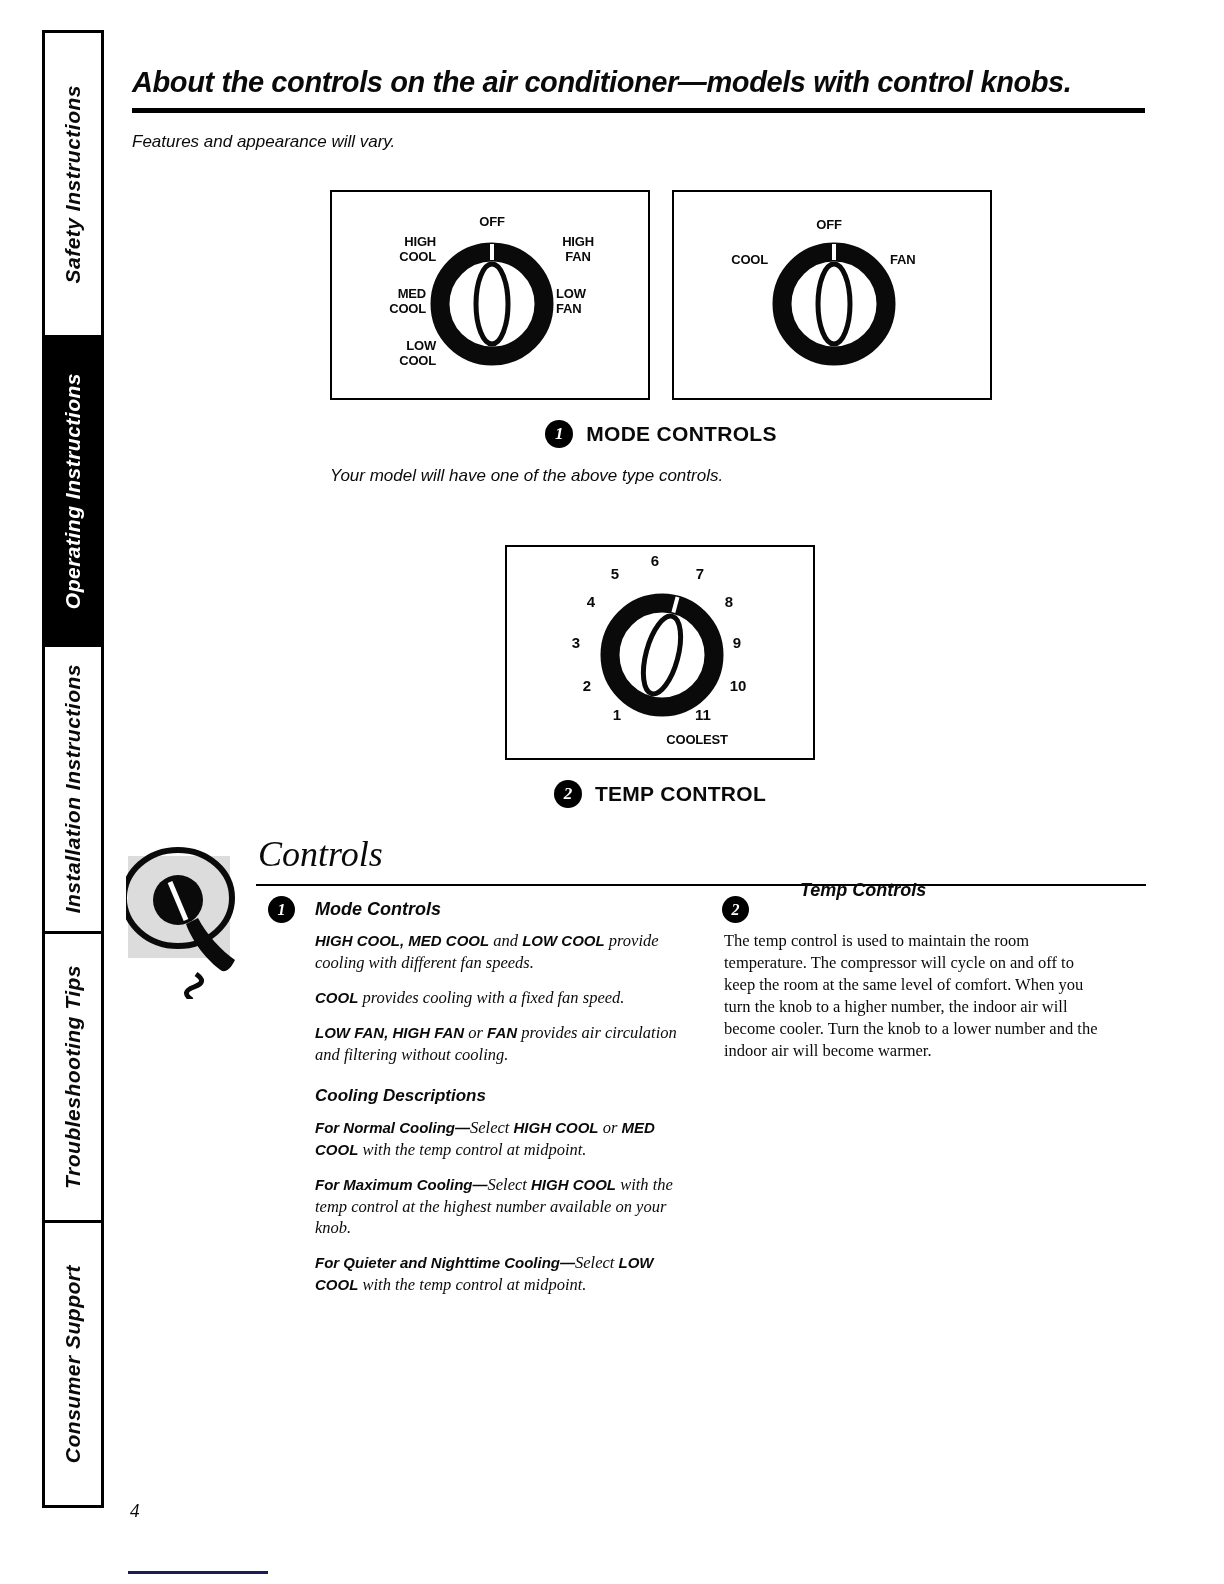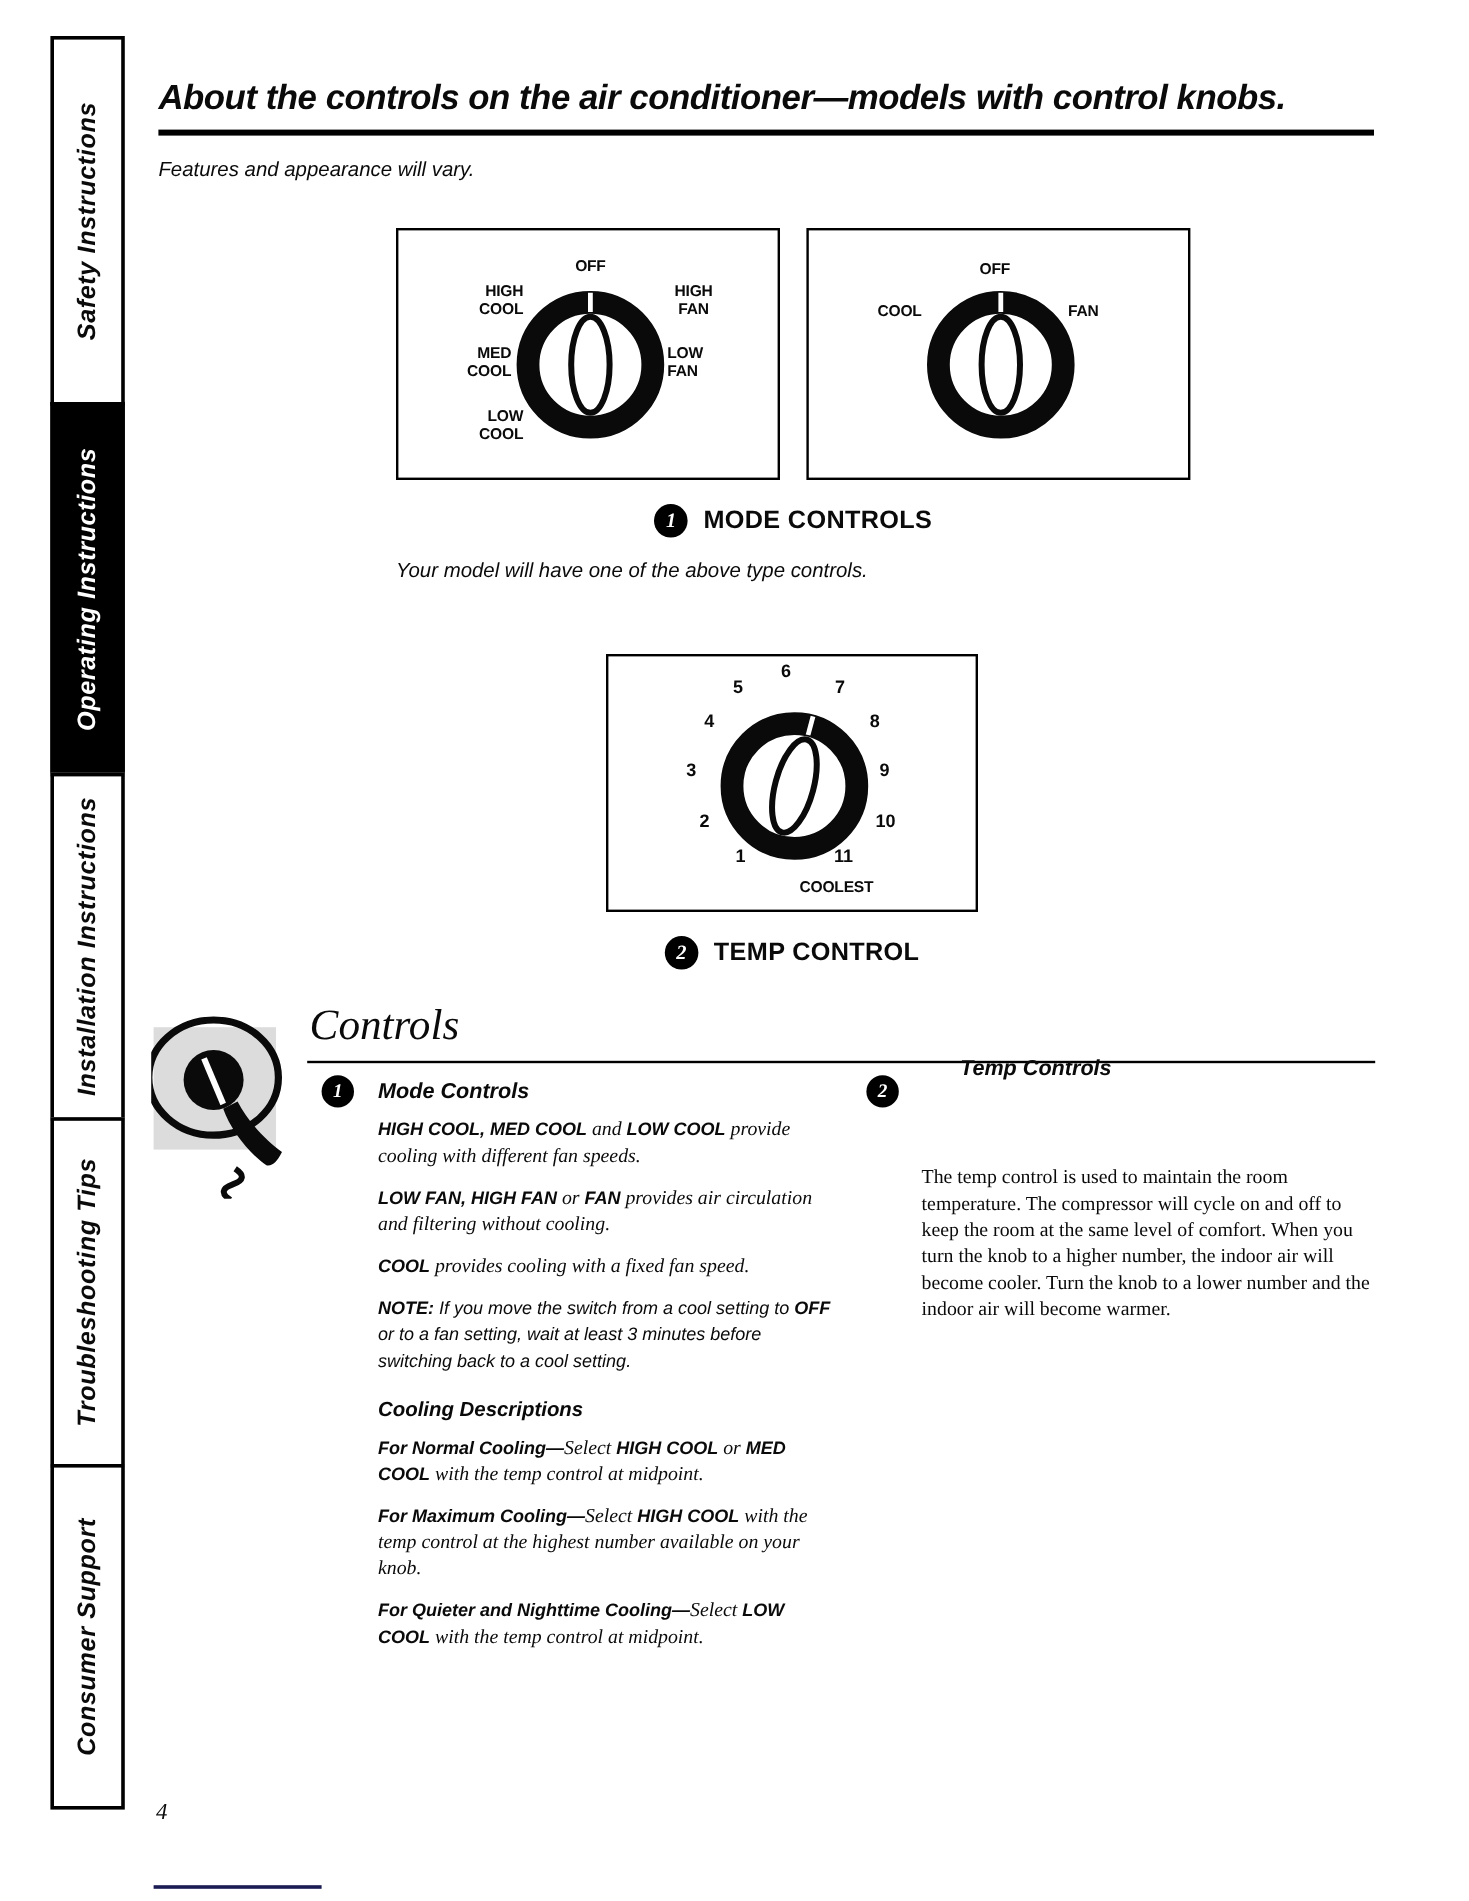--- a/index.html
+++ b/index.html
@@ -71,21 +71,21 @@
              display:flex;align-items:center;justify-content:center;
              font:italic bold 16px "Liberation Serif",serif;}
   .badge-left{left:268px;top:896px;}
   .badge-right{left:722px;top:896px;}
   .col-heading{position:absolute;font:italic bold 18px "Liberation Sans",sans-serif;}
   .head-left{left:315px;top:899px;}
   .head-right{left:768px;top:880px;margin-left:32px;}
 
   .col{position:absolute;top:930px;}
   .col-left{left:315px;width:382px;}
-  .col-right{left:768px;width:385px;margin-top:40px;}
+  .col-right{left:724px;width:385px;}
   .col p{margin:0 0 13px 0;font:16.5px/1.33 "Liberation Serif",serif;}
   .note-para{margin-bottom:18px !important;}
   .sub-heading{font:italic bold 17px "Liberation Sans",sans-serif;margin:20px 0 11px 0;}
 
   .seg-body{font-family:"Liberation Serif",serif;font-style:italic;}
   .seg-key{font-family:"Liberation Sans",sans-serif;font-weight:bold;font-style:italic;font-size:15px;}
   .seg-note{font-family:"Liberation Sans",sans-serif;font-style:italic;font-size:15px;}
   .seg-noteb{font-family:"Liberation Sans",sans-serif;font-style:italic;font-weight:bold;font-size:15px;}
 
   .page-number{position:absolute;left:130px;top:1500px;font:italic 19px "Liberation Serif",serif;}
@@ -184,23 +184,22 @@
     <path d="M96,137 C81,127 66,107 60,90 L72,84 C80,100 96,117 109,126 C105,134 101,138 96,137 Z" fill="#0a0a0a"></path>
     <path d="M70,140 q12,8 -2,13 q-14,5 -2,13" fill="none" stroke="#0a0a0a" stroke-width="5"></path>
   </svg>
   <div class="controls-heading">Controls</div>
   <div class="controls-rule"></div>
 
   <div class="col-badge badge-left">1</div>
   <div class="col-heading head-left">Mode Controls</div>
   <div class="col col-left">
     <p><span class="seg-key">HIGH COOL, MED COOL</span><span class="seg-body"> and </span><span class="seg-key">LOW COOL</span><span class="seg-body"> provide cooling with different fan speeds.</span></p>
+    <p><span class="seg-key">COOL</span><span class="seg-body"> provides cooling with a fixed fan speed.</span></p>
     <p><span class="seg-key">LOW FAN, HIGH FAN</span><span class="seg-body"> or </span><span class="seg-key">FAN</span><span class="seg-body"> provides air circulation and filtering without cooling.</span></p>
-    <p><span class="seg-key">COOL</span><span class="seg-body"> provides cooling with a fixed fan speed.</span></p>
-    <p class="note-para"><span class="seg-noteb">NOTE:</span><span class="seg-note"> If you move the switch from a cool setting to </span><span class="seg-noteb">OFF</span><span class="seg-note"> or to a fan setting, wait at least 3 minutes before switching back to a cool setting.</span></p>
     <div class="sub-heading">Cooling Descriptions</div>
     <p><span class="seg-key">For Normal Cooling—</span><span class="seg-body">Select </span><span class="seg-key">HIGH COOL</span><span class="seg-body"> or </span><span class="seg-key">MED COOL</span><span class="seg-body"> with the temp control at midpoint.</span></p>
     <p><span class="seg-key">For Maximum Cooling—</span><span class="seg-body">Select </span><span class="seg-key">HIGH COOL</span><span class="seg-body"> with the temp control at the highest number available on your knob.</span></p>
     <p><span class="seg-key">For Quieter and Nighttime Cooling—</span><span class="seg-body">Select </span><span class="seg-key">LOW COOL</span><span class="seg-body"> with the temp control at midpoint.</span></p>
   </div>
 
   <div class="col-badge badge-right">2</div>
   <div class="col-heading head-right">Temp Controls</div>
   <div class="col col-right">
     <p>The temp control is used to maintain the room temperature. The compressor will cycle on and off to keep the room at the same level of comfort. When you turn the knob to a higher number, the indoor air will become cooler. Turn the knob to a lower number and the indoor air will become warmer.</p>

